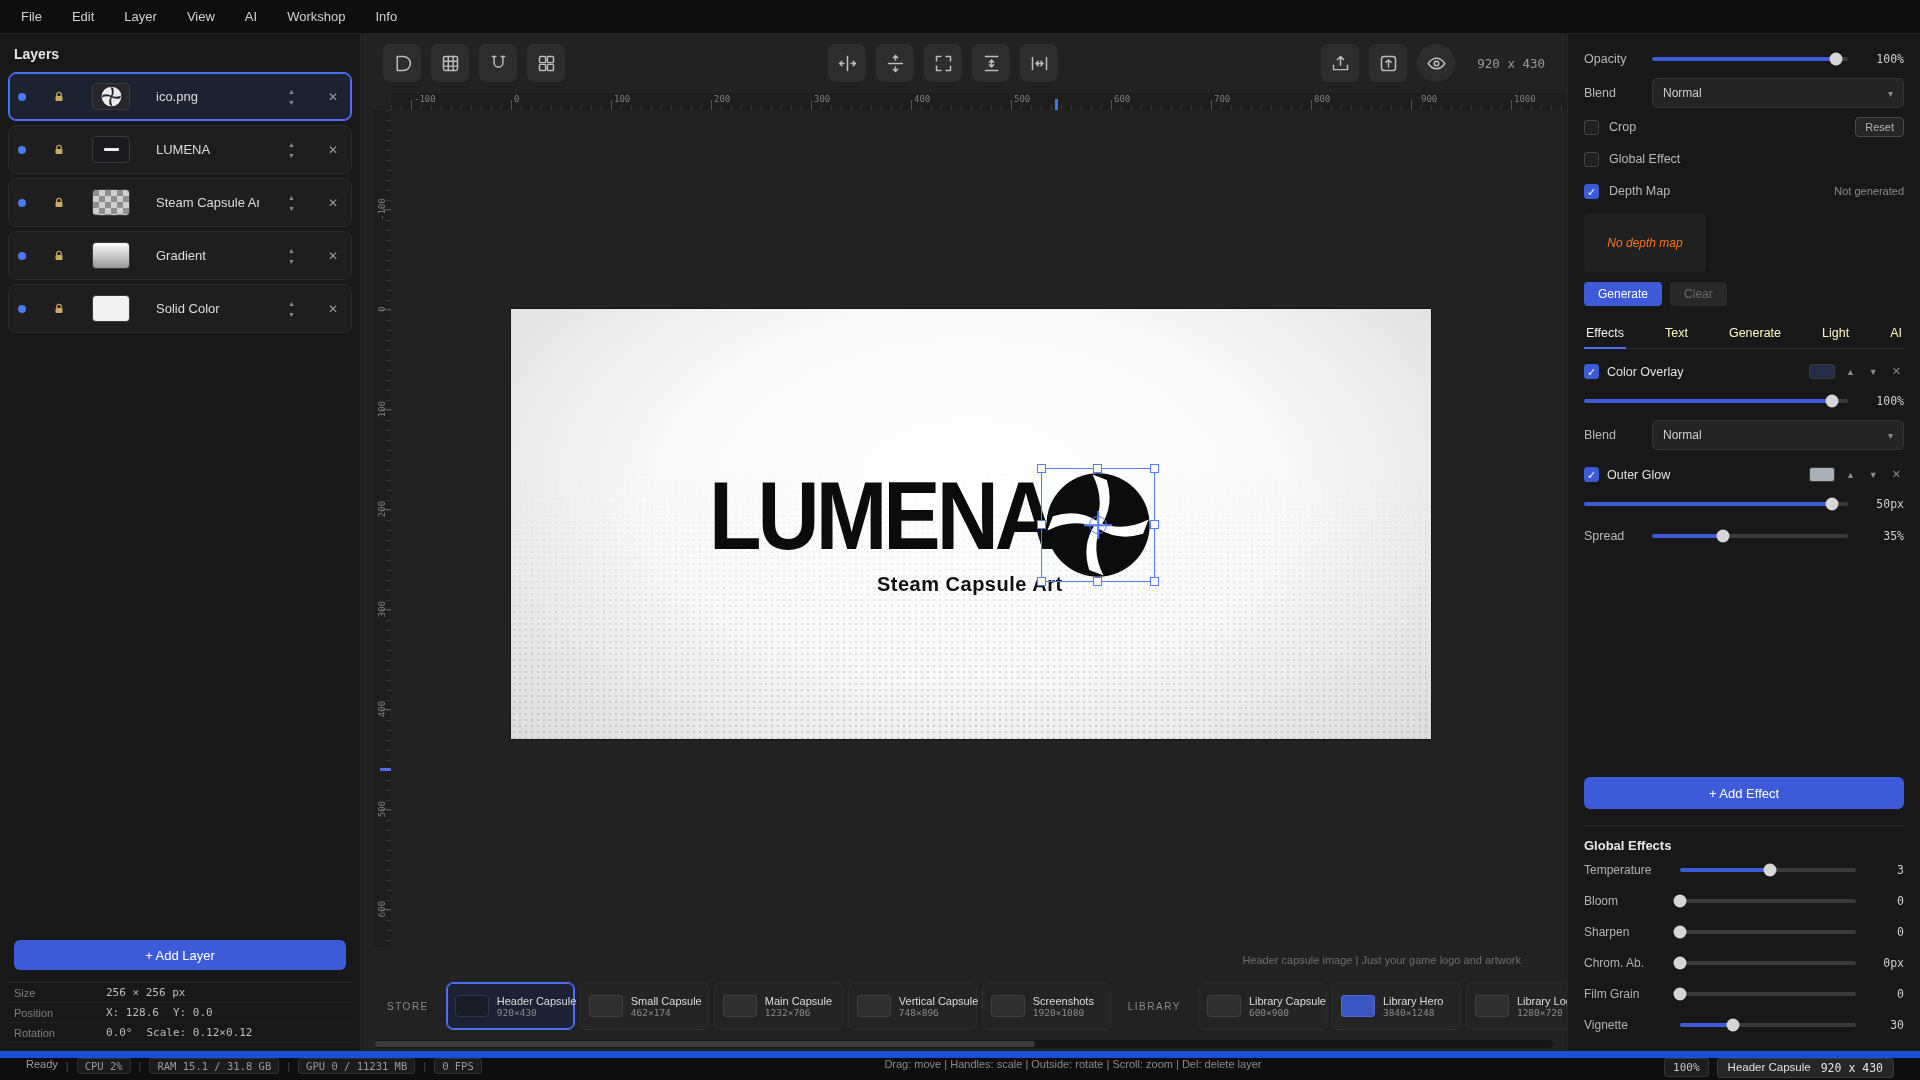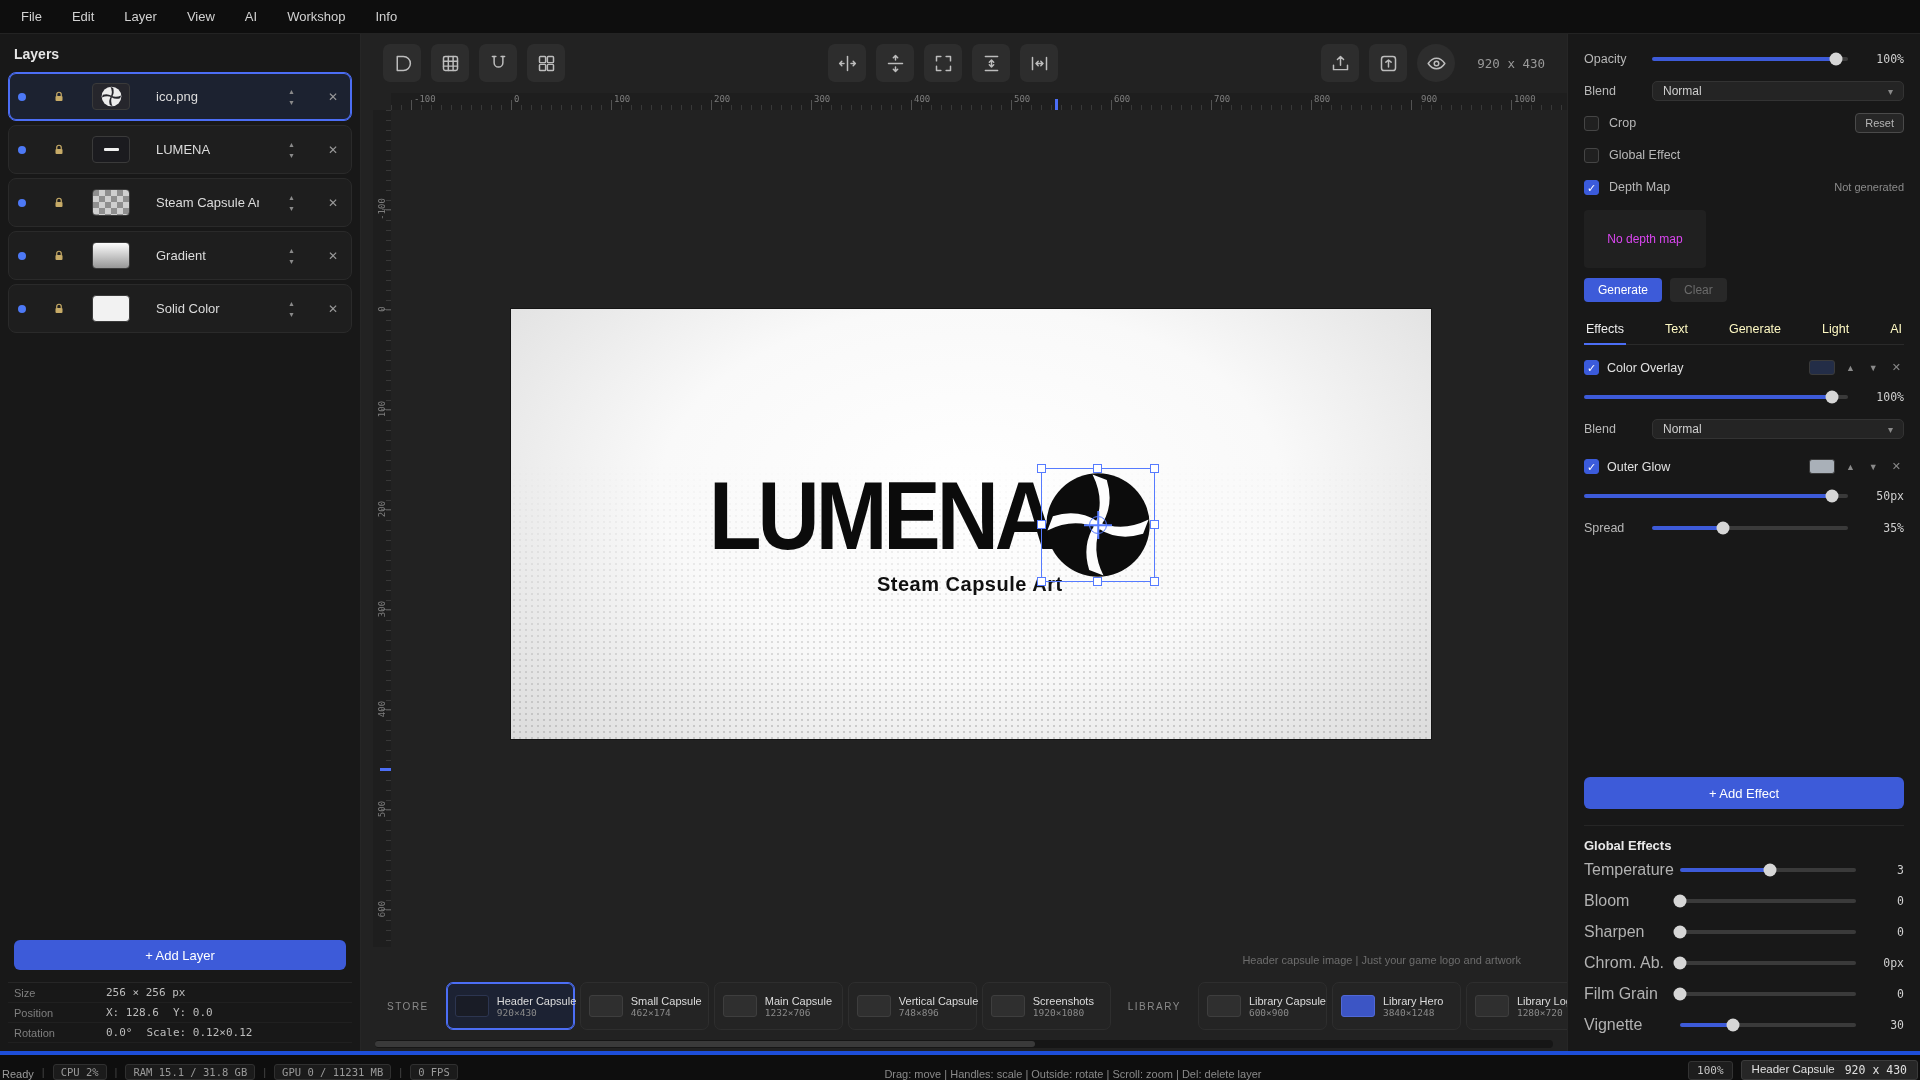--- a/index.html
+++ b/index.html
@@ -115,60 +115,60 @@
     display:flex; flex-direction:column; padding:12px 16px 8px; overflow:hidden; }
   .rp-row { display:flex; align-items:center; gap:10px; min-height:26px; margin-bottom:6px; }
   .rp-label { font-size:12.5px; color:#b8b8b8; }
   .w60 { width:58px; flex:none; }
   .slider { position:relative; height:4px; border-radius:2px; flex:1; cursor:pointer;
     background:linear-gradient(to right,#3d5bd9 0,#3d5bd9 var(--pct,50%),#3a3a3a var(--pct,50%)); }
   .sthumb { position:absolute; top:50%; left:var(--pct,50%); transform:translate(-50%,-50%);
     width:13px; height:13px; border-radius:50%; background:#d6d6d6; display:block; }
   .slider-value { width:46px; text-align:right; font-size:11.5px; color:#cfcfcf;
     font-family:"DejaVu Sans Mono",monospace; flex:none; }
-  .dropdown { flex:1; height:20px; background:#242424; border:1px solid #333; border-radius:5px;
+  .dropdown { flex:1; height:30px; background:#242424; border:1px solid #333; border-radius:5px;
     display:flex; align-items:center; justify-content:space-between; padding:0 10px; font-size:12px;
     color:#cfcfcf; cursor:pointer; }
   .chev { color:#8a8a8a; font-size:10px; }
   .checkbox { width:15px; height:15px; border-radius:3px; background:#202020; border:1px solid #454545;
     flex:none; position:relative; cursor:pointer; }
   .checkbox.checked { background:#3b5bdb; border-color:#3b5bdb; }
   .checkbox.checked::after { content:"✓"; position:absolute; inset:0; color:#fff; font-size:11px;
     line-height:15px; text-align:center; }
   .reset-btn { margin-left:auto; background:#262626; border:1px solid #4a4a4a; border-radius:4px;
     color:#b5b5b5; font-size:11px; padding:3px 9px; cursor:pointer; }
   .muted { font-size:11px; color:#8a8a8a; margin-left:auto; }
   .depth-box { width:122px; height:58px; background:#202020; border-radius:4px; display:flex;
-    align-items:center; justify-content:center; font-size:12px; color:#d946ef; margin:4px 0 10px; }
+    align-items:center; justify-content:center; font-size:12px; color:#f97316; margin:4px 0 10px;font-style:italic; }
   .btn { border:none; border-radius:4px; font-size:12px; padding:5px 14px; cursor:pointer; }
   .btn.primary { background:#3d5bd9; color:#fff; }
   .btn.disabled { background:#282828; color:#6a6a6a; }
   .btn-row { display:flex; gap:8px; margin-bottom:4px; }
   .tabs { display:flex; justify-content:space-between; border-bottom:1px solid #2a2a2a; margin:10px 0 14px; }
   .tab { font-size:12.5px; color:#fef9c3; padding:6px 2px 8px; position:relative; cursor:pointer; }
   .tab.active { color:#f0f0f0; }
   .tab.active::after { content:""; position:absolute; left:0; right:0; bottom:-1px; height:2px; background:#4c6ef5; }
   .effect-block { margin-bottom:10px; }
   .effect-head { display:flex; align-items:center; gap:8px; margin-bottom:8px; }
   .effect-name { font-size:12.5px; color:#e0e0e0; flex:1; }
   .swatch { width:26px; height:15px; border-radius:3px; border:1px solid #3a3a3a; flex:none; cursor:pointer; }
   .mini-btn { background:none; border:none; color:#8a8a8a; font-size:9px; cursor:pointer; padding:2px 3px; }
   .mini-btn.x { font-size:11px; }
   .add-effect { margin-top:auto; height:32px; border-radius:6px; background:#3d5bd9; color:#fff;
     border:none; font-size:13px; cursor:pointer; width:100%; }
   .global-section { margin-top:16px; border-top:1px solid #262626; padding-top:12px; }
   .global-title { font-size:13px; font-weight:bold; color:#e8e8e8; margin-bottom:4px; }
   .grow { display:flex; align-items:center; gap:10px; height:25px; margin-bottom:6px; }
-  .glabel { width:86px; flex:none; font-size:16px; color:#b2b2b2; }
+  .glabel { width:86px; flex:none; font-size:12px; color:#b2b2b2; }
   .gval { width:38px; text-align:right; font-size:11.5px; color:#cfcfcf;
     font-family:"DejaVu Sans Mono",monospace; flex:none; }
 
   
-  .statusbar { height:29px; background:#0e0e0e; border-top:4px solid #1d4ed8; display:flex;
-    align-items:flex-end; padding:0 2px; gap:8px; font-size:11px; color:#9a9a9a; flex:none; }
+  .statusbar { height:29px; background:#0e0e0e; border-top:7px solid #1d4ed8; display:flex;
+    align-items:flex-start; padding:0 26px; gap:8px; font-size:11px; color:#9a9a9a; flex:none; }
   .sb-sep { color:#444; }
   .sb-pill { background:#1b1b1b; border:1px solid #303030; border-radius:3px; padding:1px 7px;
     font-family:"DejaVu Sans Mono",monospace; font-size:10.5px; color:#9a9a9a; white-space:nowrap; }
   .sb-hints { flex:1; text-align:center; color:#8a8a8a; }
   .sb-zoom { background:#1d1d1d; border:1px solid #333; border-radius:3px; padding:2px 8px;
     font-family:"DejaVu Sans Mono",monospace; font-size:11px; color:#c5c5c5; }
   .sb-template { background:#262626; border:1px solid #3a3a3a; border-radius:3px; padding:2px 10px;
     color:#e0e0e0; font-size:11.5px; display:flex; gap:10px; }
   .sb-template .mono { font-family:"DejaVu Sans Mono",monospace; }
 </style>

